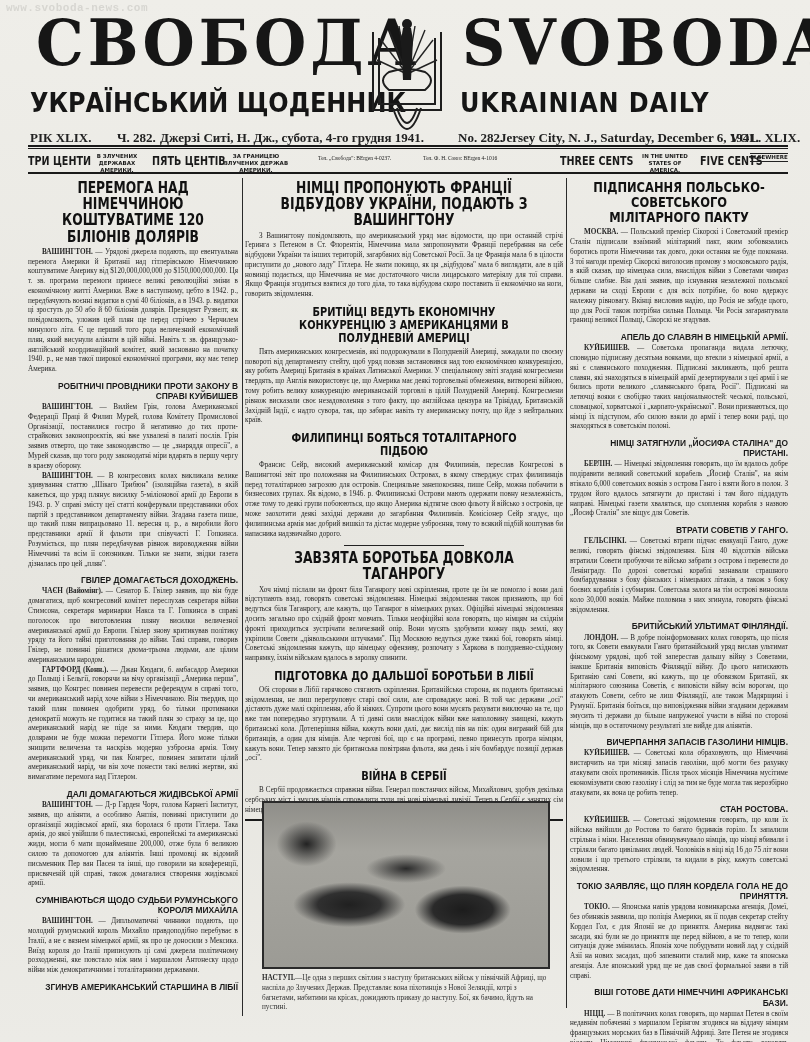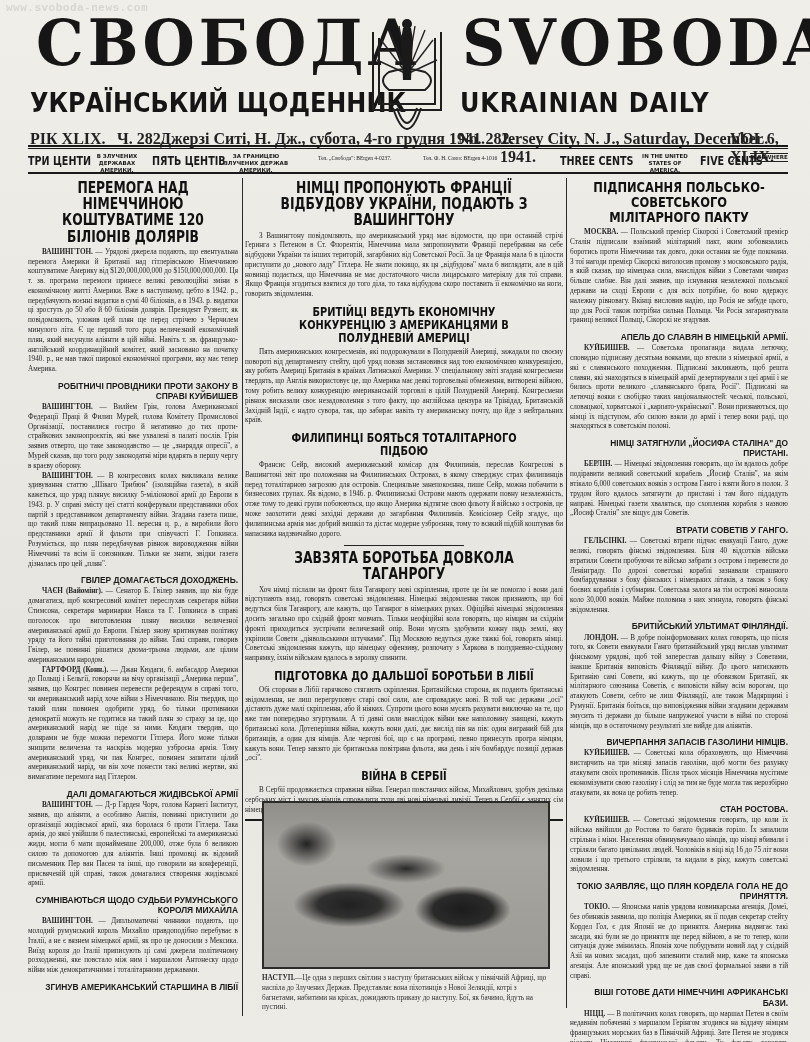--- a/index.html
+++ b/index.html
@@ -33,21 +33,21 @@
     font-family: "DejaVu Sans", sans-serif; font-weight: bold;
     font-size: 26px; line-height: 30px; color: #151515;
     transform: scaleX(0.92); transform-origin: left;
   }
   .mast-sub.left { left: 30px; letter-spacing: 0px; }
   .mast-sub.right { left: 460px; letter-spacing: 1px; }
   .emblem {
     position: absolute; left: 367px; top: 10px; width: 80px; height: 130px;
   }
   .dateline {
-    position: absolute; top: 130px; font-size: 16px; font-weight: bold; color: #222;
+    position: absolute; top: 130px; font-size: 13px; font-weight: bold; color: #222;
   }
   .rule { position: absolute; left: 28px; right: 22px; background: #1a1a1a; }
   .price-row {
     position: absolute; top: 150px; left: 28px; right: 22px; height: 32px;
     font-family: "DejaVu Sans", sans-serif; color: #1a1a1a;
   }
   .price-big {
     position: absolute; font-weight: bold; font-size: 12px; top: 4px;
     transform: scaleX(0.8); transform-origin: left;
   }

